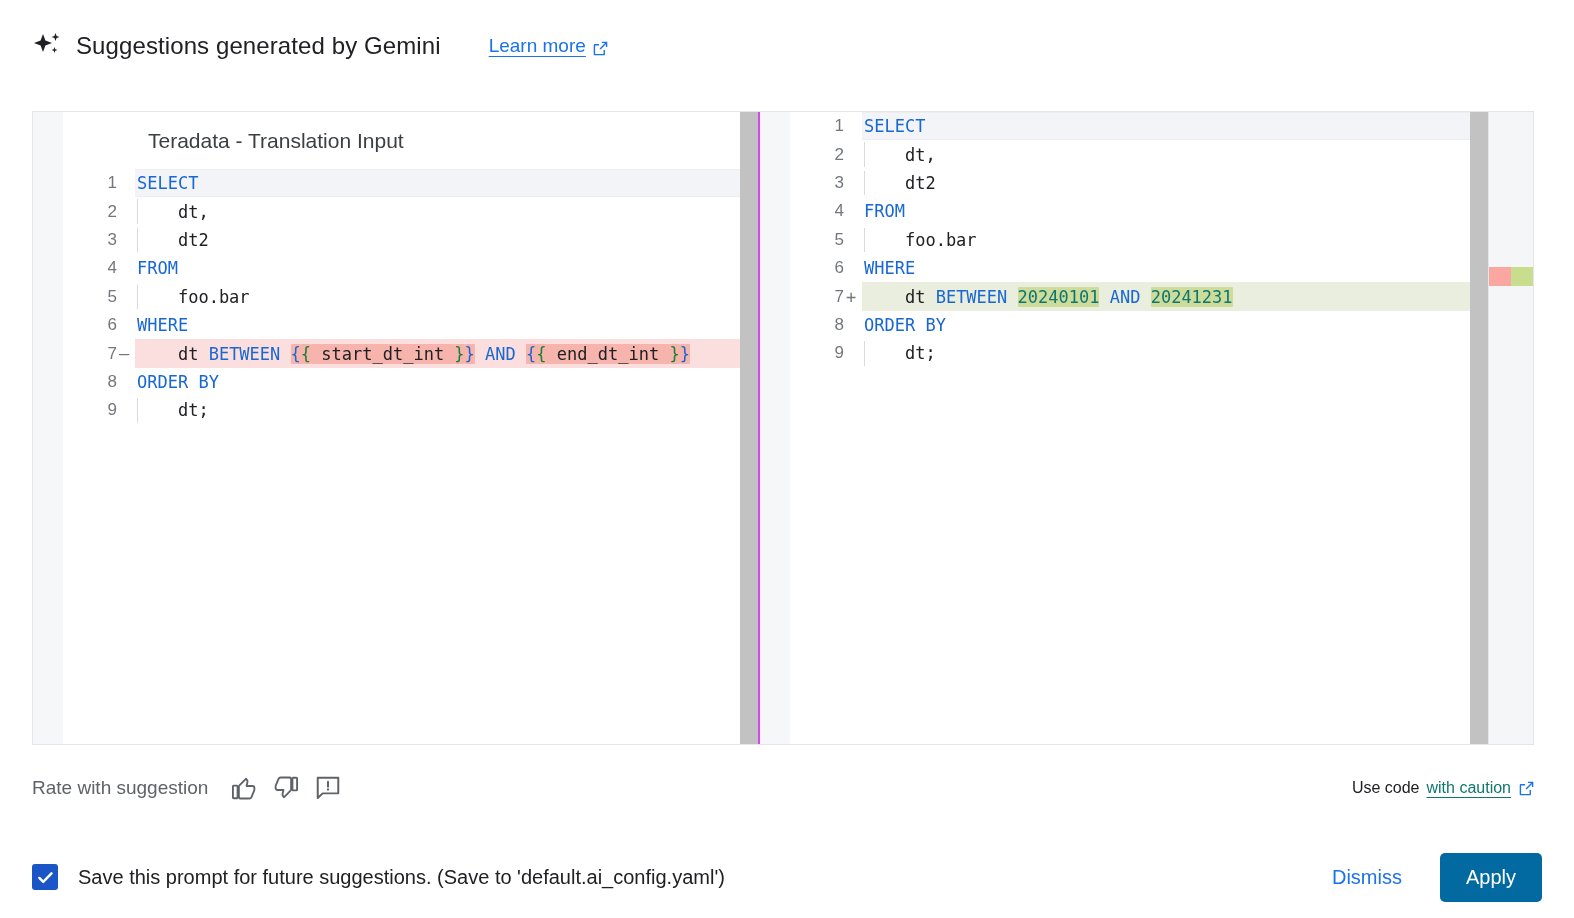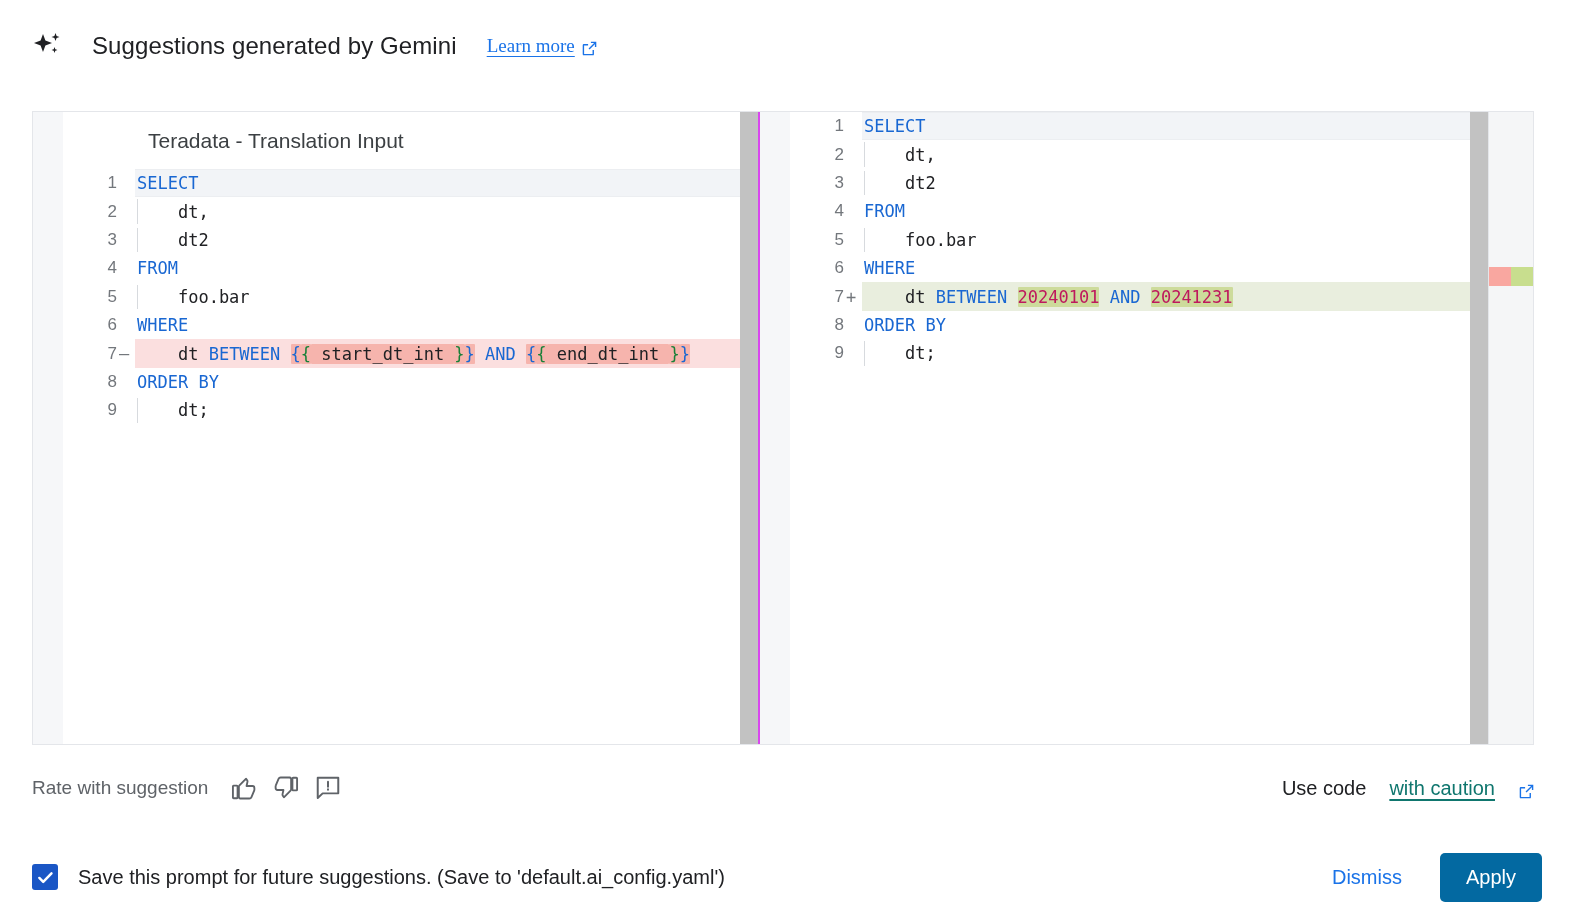--- a/index.html
+++ b/index.html
@@ -14,25 +14,25 @@
 
   
   .hdr {
     position: absolute; left: 30px; top: 26px;
     display: flex; align-items: center; gap: 0;
     height: 40px;
   }
   .spark { width: 34px; height: 34px; flex: 0 0 34px; display:block; }
   .hdr-title {
     font-size: 24px; color: #202124; letter-spacing: .1px;
-    margin-left: 28px; white-space: nowrap;
+    margin-left: 12px; white-space: nowrap;
   }
   .learn {
-    margin-left: 30px; display: inline-flex; align-items: center; gap: 7px;
-    color: #1a73e8; font-size: 19px; cursor: pointer; font-family: Liberation Serif, serif;
+    margin-left: 48px; display: inline-flex; align-items: center; gap: 7px;
+    color: #1a73e8; font-size: 19px; cursor: pointer;
   }
   .learn .lm-text { text-decoration: underline; text-underline-offset: 4px; }
   .ext { width: 15px; height: 15px; display:block; }
 
   
   .diff-wrap {
     position: absolute; left: 32px; top: 111px;
     width: 1502px; height: 634px;
     border: 1px solid #e4e6ea;
     background: #ffffff;
@@ -74,21 +74,21 @@
   .ln.cur .bg { background: #f2f4f7; border-top:1px solid #eceef1; border-bottom:1px solid #eceef1; }
   .ln.del .bg { background: #fbdfdf; }
   .ln.add .bg { background: #e9eede; }
   .ln.indent::before {
     content: ""; position: absolute; left: 74px; top: 2px; bottom: 2px;
     width: 1px; background: #d7dade; z-index: 1;
   }
 
   .kw  { color: #1967d2; }
   .pln { color: #202124; }
-  .num-lit { color: #be185d; }
+  .num-lit { color: #0f766e; }
   .br-b { color: #1967d2; }
   .br-g { color: #188038; }
   .hl-del { background: #f6b4ad; border-radius: 1px; }
   .hl-add { background: #cddb9b; border-radius: 1px; }
 
   
   .vscroll {
     position: absolute; top: 0; bottom: 0; width: 18px;
     background: #ffffff;
   }
@@ -106,21 +106,21 @@
 
   
   .rate-row {
     position: absolute; left: 32px; top: 768px; width: 1502px; height: 40px;
     display: flex; align-items: center;
   }
   .rate-label { font-size: 19px; color: #5f6368; margin-right: 22px; }
   .ic-btn { width: 28px; height: 28px; margin-right: 14px; cursor: pointer; display:block; }
   .use-code {
     margin-left: auto; display: inline-flex; align-items: center;
-    font-size: 20px; color: #202124; gap: 16px;
+    font-size: 16px; color: #202124; gap: 0;
   }
   .use-code .caution {
     color: #0f766e; text-decoration: underline; text-underline-offset: 4px;
     margin-left: 7px; cursor: pointer;
   }
   .use-code .ext { margin-left: 8px; }
 
   
   .footer {
     position: absolute; left: 0; top: 836px; width: 1574px; height: 82px;

